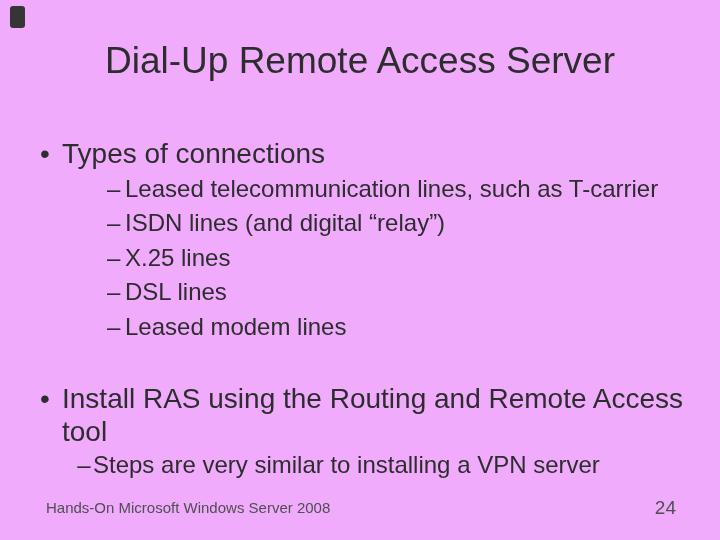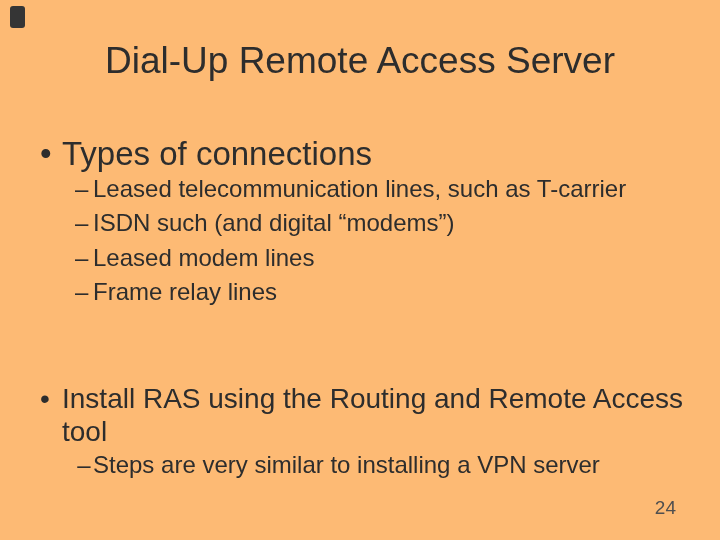--- a/index.html
+++ b/index.html
@@ -4,21 +4,21 @@
 <style>
   html, body {
     margin: 0;
     padding: 0;
     background: #ffffff;
   }
   .slide {
     position: relative;
     width: 720px;
     height: 540px;
-    background: #fdba74;
+    background: #f0abfc;
     overflow: hidden;
     font-family: "Liberation Sans", "DejaVu Sans", sans-serif;
     color: #2d2d2d;
   }
   .corner-marker {
     position: absolute;
     left: 10px;
     top: 6px;
     width: 15px;
     height: 22px;
@@ -34,21 +34,21 @@
     text-align: center;
     font-size: 37px;
     font-weight: 400;
     line-height: 42px;
     color: #2d2d2d;
     letter-spacing: 0;
   }
   .bullet-row {
     position: absolute;
     left: 40px;
-    font-size: 33px;
+    font-size: 28px;
     line-height: 33px;
     white-space: nowrap;
   }
   .bullet-row .glyph {
     display: inline-block;
     width: 22px;
     vertical-align: top;
   }
   .bullet-row-wrap {
     position: absolute;
@@ -103,41 +103,45 @@
 <div class="slide">
 
   <div class="corner-marker"></div>
 
   <h1 class="title">Dial-Up Remote Access Server</h1>
 
   <div class="bullet-row" style="top:137px;">
     <span class="glyph">•</span><span>Types of connections</span>
   </div>
 
-  <div class="sublist" style="top:172px;">
+  <div class="sublist" style="top:172px;margin-left:32px;">
     <div class="subrow">
       <span class="dash">–</span><span>Leased telecommunication lines, such as T-carrier</span>
     </div>
     <div class="subrow">
-      <span class="dash">–</span><span>ISDN such (and digital “modems”)</span>
+      <span class="dash">–</span><span>ISDN lines (and digital “relay”)</span>
+    </div>
+    <div class="subrow">
+      <span class="dash">–</span><span>X.25 lines</span>
+    </div>
+    <div class="subrow">
+      <span class="dash">–</span><span>DSL lines</span>
     </div>
     <div class="subrow">
       <span class="dash">–</span><span>Leased modem lines</span>
-    </div>
-    <div class="subrow">
-      <span class="dash">–</span><span>Frame relay lines</span>
     </div>
   </div>
 
   <div class="bullet-row-wrap" style="top:382px;">
     <span class="glyph">•</span>
     <span class="wrap-text">Install RAS using the Routing and Remote Access tool</span>
   </div>
 
   <div class="sublist" style="top:450px; line-height:30px;text-align:center;">
     <div class="subrow">
       <span class="dash">–</span><span>Steps are very similar to installing a VPN server</span>
     </div>
   </div>
 
+  <div class="footer-left">Hands-On Microsoft Windows Server 2008</div>
   <div class="footer-page">24</div>
 
 </div>
 
 </body></html>

